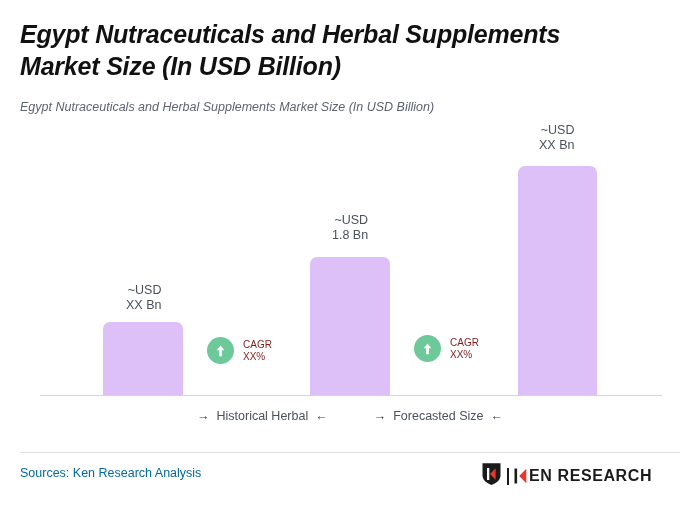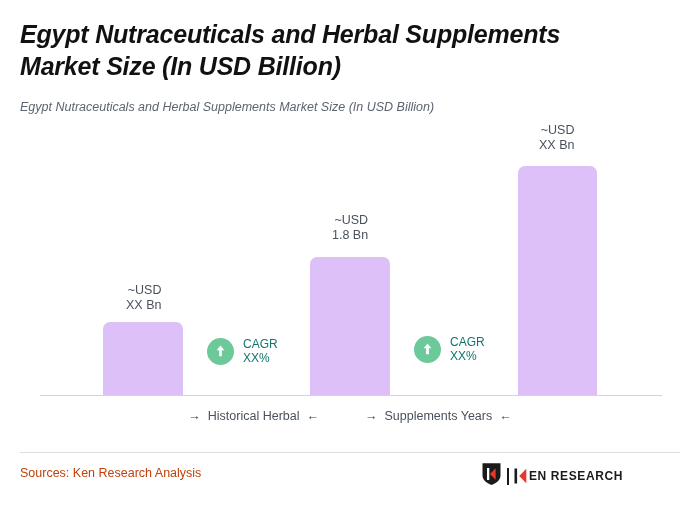--- a/index.html
+++ b/index.html
@@ -103,22 +103,22 @@
     height: 27px;
     border-radius: 50%;
     background: #6dc99a;
     display: flex;
     align-items: center;
     justify-content: center;
     flex: 0 0 auto;
   }
   .cagr-circle svg { display: block; }
   .cagr-text {
-    font-size: 12px;
-    color: #0f766e;
+    font-size: 10px;
+    color: #7f1d1d;
     line-height: 1.2;
     white-space: pre-line;
   }
 
   
   .periods {
     position: absolute;
     left: 0;
     top: 409px;
     width: 700px;
@@ -146,38 +146,38 @@
     top: 452px;
     width: 660px;
     height: 1px;
     background: #dddfe3;
   }
   .sources {
     position: absolute;
     left: 20px;
     top: 466px;
     font-size: 12.5px;
-    color: #c2410c;
+    color: #0369a1;
   }
   .logo {
     position: absolute;
     left: 481px;
     top: 462px;
     display: flex;
     align-items: center;
     gap: 5px;
   }
   .logo-divider {
     width: 2px;
     height: 17px;
     background: #1b1b1b;
   }
   .logo-word {
     font-family: "Liberation Sans", sans-serif;
-    font-size: 12px;
+    font-size: 16px;
     font-weight: bold;
     letter-spacing: 0.6px;
     color: #1b1b1b;
     line-height: 1;
     display: flex;
     align-items: center;
   }
 </style>
 </head>
 <body>
@@ -225,21 +225,21 @@
   </div>
 
   <div class="periods">
     <div class="period">
       <span class="arw">→</span>
       <span>Historical Herbal</span>
       <span class="arw">←</span>
     </div>
     <div class="period">
       <span class="arw">→</span>
-      <span>Supplements Years</span>
+      <span>Forecasted Size</span>
       <span class="arw">←</span>
     </div>
   </div>
 </div>
 
 <div class="footer-divider"></div>
 <div class="sources">Sources: Ken Research Analysis</div>
 
 <div class="logo">
   <span>

